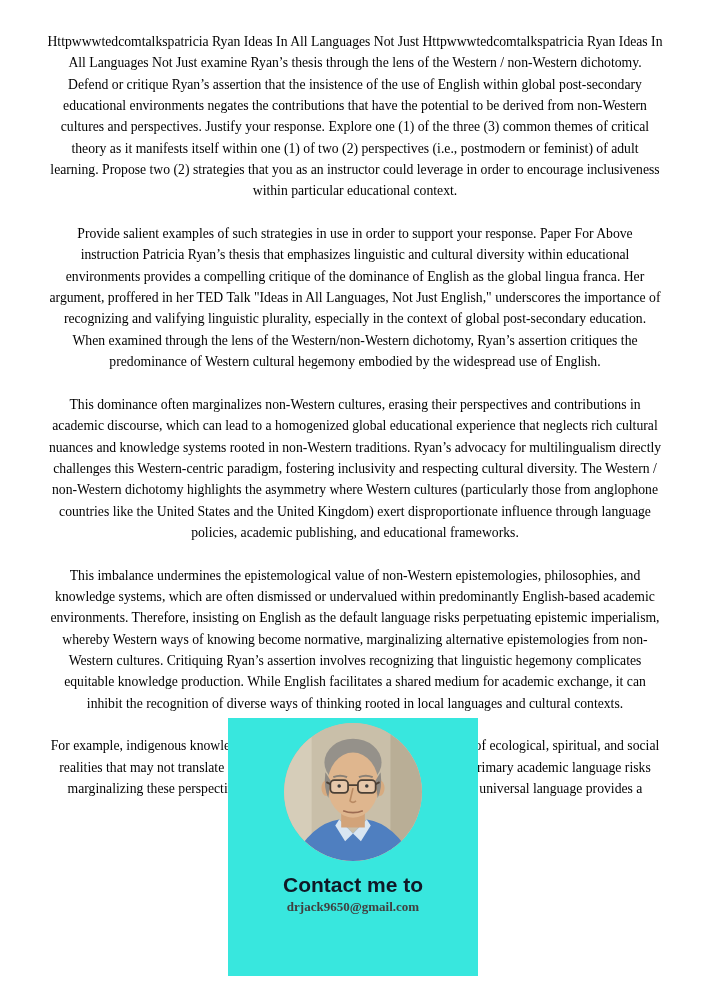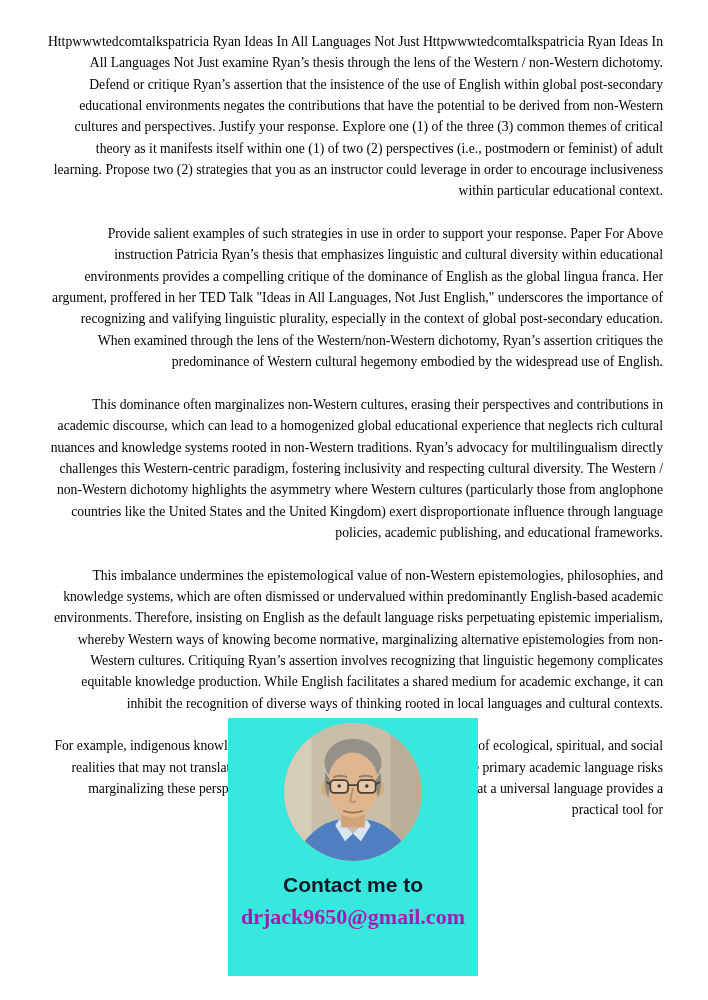--- a/index.html
+++ b/index.html
@@ -12,21 +12,21 @@
     font-family: "Liberation Serif", serif;
   }
   .doc {
     position: absolute;
     left: 47px;
     top: 31px;
     width: 616px;
     font-size: 13.7px;
     line-height: 21.35px;
     color: #000000;
-    text-align: right;
+    text-align: center;
   }
   .doc p { margin: 0 0 21.35px 0; }
 
   .overlay {
     position: absolute;
     left: 228px;
     top: 718px;
     width: 250px;
     height: 258px;
     background: #38e7de;
@@ -49,25 +49,24 @@
     margin-top: 9px;
     font-family: "Liberation Sans", sans-serif;
     font-weight: 700;
     font-size: 21px;
     line-height: 29px;
     color: #101826;
     text-align: left;
     white-space: nowrap;
   }
   .email {
-    margin-top: 5px;
     font-family: "Liberation Serif", serif;
     font-weight: 700;
-    font-size: 22px;
-    color: #a21caf;
+    font-size: 13px;
+    color: #404040;
     white-space: nowrap;
   }
 </style>
 </head>
 <body>
 
 <div class="doc">
   <p>Httpwwwtedcomtalkspatricia Ryan Ideas In All Languages Not Just Httpwwwtedcomtalkspatricia Ryan Ideas In All Languages Not Just examine Ryan’s thesis through the lens of the Western / non-Western dichotomy. Defend or critique Ryan’s assertion that the insistence of the use of English within global post-secondary educational environments negates the contributions that have the potential to be derived from non-Western cultures and perspectives. Justify your response. Explore one (1) of the three (3) common themes of critical theory as it manifests itself within one (1) of two (2) perspectives (i.e., postmodern or feminist) of adult learning. Propose two (2) strategies that you as an instructor could leverage in order to encourage inclusiveness within particular educational context.</p>
   <p>Provide salient examples of such strategies in use in order to support your response. Paper For Above instruction Patricia Ryan’s thesis that emphasizes linguistic and cultural diversity within educational environments provides a compelling critique of the dominance of English as the global lingua franca. Her argument, proffered in her TED Talk "Ideas in All Languages, Not Just English," underscores the importance of recognizing and valifying linguistic plurality, especially in the context of global post-secondary education. When examined through the lens of the Western/non-Western dichotomy, Ryan’s assertion critiques the predominance of Western cultural hegemony embodied by the widespread use of English.</p>
   <p>This dominance often marginalizes non-Western cultures, erasing their perspectives and contributions in academic discourse, which can lead to a homogenized global educational experience that neglects rich cultural nuances and knowledge systems rooted in non-Western traditions. Ryan’s advocacy for multilingualism directly challenges this Western-centric paradigm, fostering inclusivity and respecting cultural diversity. The Western / non-Western dichotomy highlights the asymmetry where Western cultures (particularly those from anglophone countries like the United States and the United Kingdom) exert disproportionate influence through language policies, academic publishing, and educational frameworks.</p>

